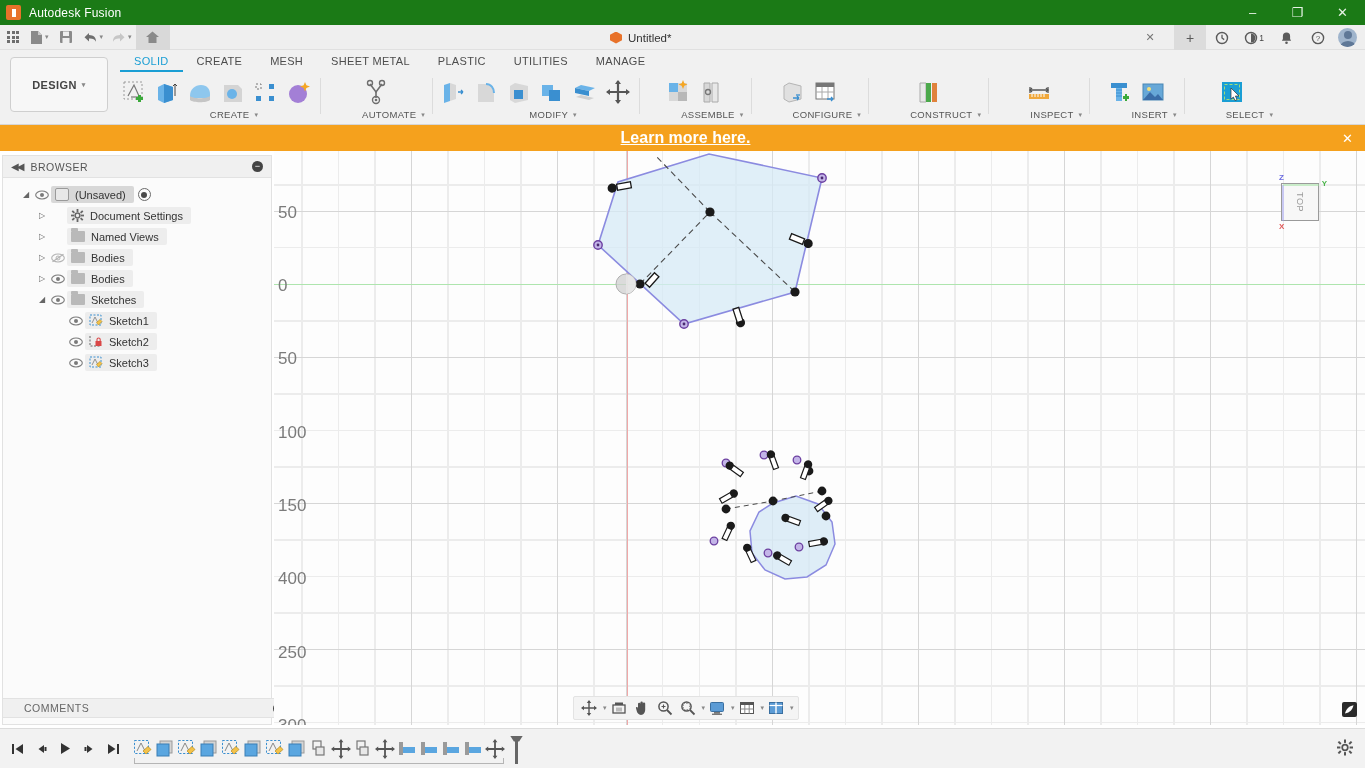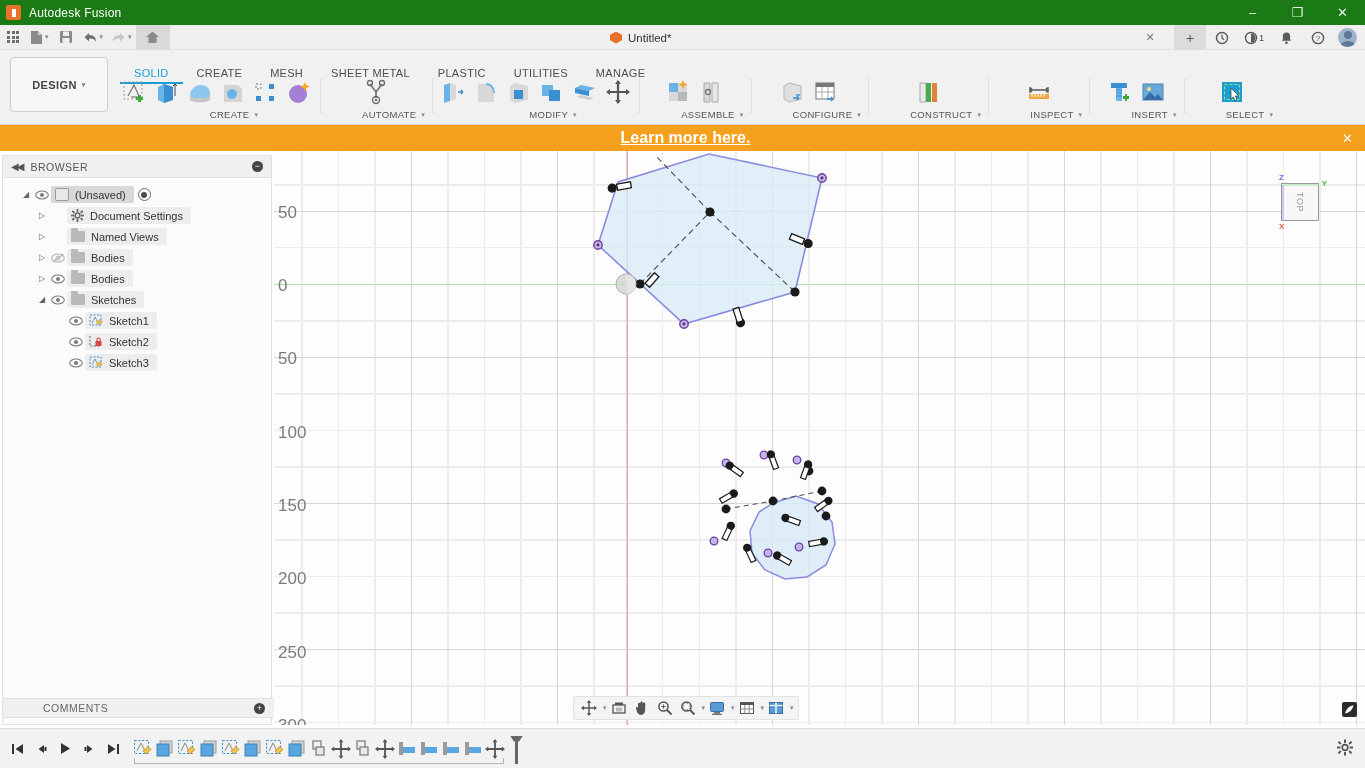--- a/index.html
+++ b/index.html
@@ -93,21 +93,21 @@
   .tabs { position: absolute; left: 120px; top: 0; display: flex; height: 22px; }
   .tab {
     padding: 0 14px; font-size: 11px; color: #4d4d4d; letter-spacing: .3px;
     display: flex; align-items: center; height: 22px; white-space: nowrap;
   }
   .tab.active { color: #1a9ed4; }
   .tab.active::after {
     content: ""; position: absolute; bottom: 0; left: 0; right: 0;
     height: 2px; background: #1a9ed4;
   }
-  .tab { position: relative; margin-top: 12px; }
+  .tab { position: relative; }
 
   .panels { position: absolute; left: 113px; top: 24px; display: flex; height: 50px; }
   .panel {
     display: flex; flex-direction: column; align-items: center;
     padding: 0 7px; height: 50px; position: relative;
   }
   .panel + .panel::before {
     content: ""; position: absolute; left: 0; top: 4px; bottom: 10px; width: 1px;
     background: #dcdcdc;
   }
@@ -169,21 +169,21 @@
   .label { white-space: nowrap; }
   .radio-dot {
     width: 13px; height: 13px; border-radius: 50%; border: 1.5px solid #6b6b6b;
     margin-left: 4px; display: flex; align-items: center; justify-content: center; flex: none;
   }
   .radio-dot i { width: 6px; height: 6px; border-radius: 50%; background: #4a4a4a; }
 
   .comments {
     position: absolute; left: 2px; top: 698px; width: 288px; height: 20px;
     background: #f0f0f0; border: 1px solid #e2e2e2; display: flex;
-    align-items: center; padding: 0 24px;
+    align-items: center; padding: 0 5px;
   }
   .comments-title { font-size: 10.5px; color: #666; letter-spacing: .5px; margin-left: 16px; }
 
   
   .canvas {
     position: absolute; left: 274px; top: 151px; width: 1091px; height: 574px;
     background: #fdfdfd; overflow: hidden;
   }
   .grid-minor, .grid-major {
     position: absolute; inset: 0; pointer-events: none;
@@ -810,21 +810,21 @@
     <div class="grid-minor"></div>
     <div class="grid-major"></div>
     <div class="axis-x" style="top:133px"></div>
     <div class="axis-y" style="left:353px"></div>
 
     <div class="rulerlabel" style="left:2px; top:52px">50</div>
     <div class="rulerlabel" style="left:2px; top:125px">0</div>
     <div class="rulerlabel" style="left:2px; top:198px">50</div>
     <div class="rulerlabel" style="left:2px; top:272px">100</div>
     <div class="rulerlabel" style="left:2px; top:345px">150</div>
-    <div class="rulerlabel" style="left:2px; top:418px">200</div>
+    <div class="rulerlabel" style="left:2px; top:418px">400</div>
     <div class="rulerlabel" style="left:2px; top:492px">250</div>
     <div class="rulerlabel" style="left:2px; top:565px">300</div>
 
     <svg width="1091" height="574" style="position:absolute;left:0;top:0">
       <defs>
         <g id="perp-mark">
           <rect x="-7" y="-3" width="14" height="6" fill="#ffffff" stroke="#1a1a1a" stroke-width="1.3"></rect>
         </g>
       </defs>
 

